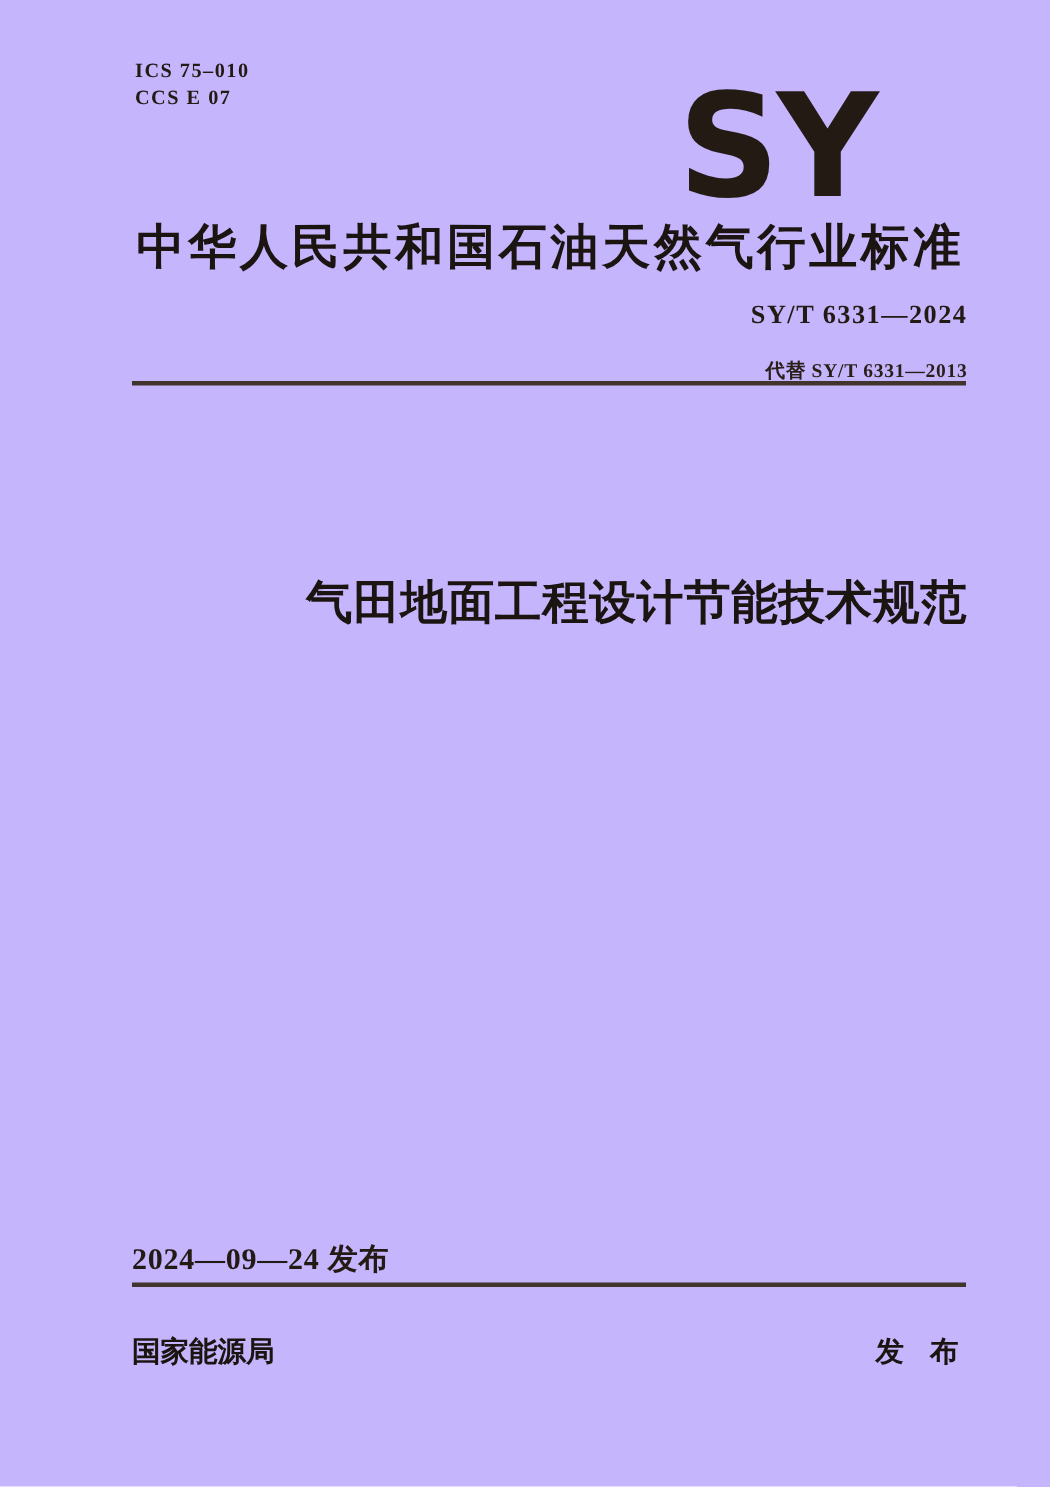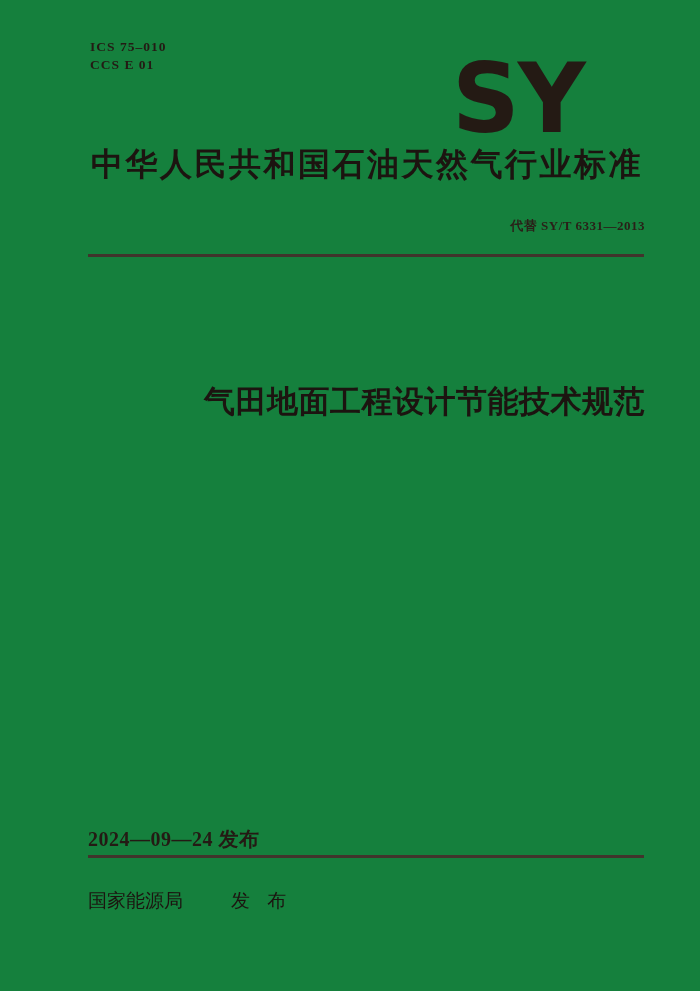--- a/index.html
+++ b/index.html
@@ -5,21 +5,21 @@
   * { margin: 0; padding: 0; box-sizing: border-box; }
   html, body { background: #ffffff; }
   body {
     font-family: "Liberation Serif", serif;
     color: #1c1410;
   }
   .page {
     position: relative;
     width: 700px;
     height: 991px;
-    background: #15803d;
+    background: #c4b5fd;
     overflow: hidden;
     margin: 0 auto;
   }
   
   .ics-block {
     position: absolute;
     left: 90px;
     top: 38px;
     font-family: "Liberation Serif", serif;
     font-weight: bold;
@@ -127,45 +127,46 @@
     letter-spacing: 0.5px;
     color: #241a14;
   }
   
   .publisher-row {
     position: absolute;
     left: 88px;
     top: 888px;
     width: 557px;
     display: flex;
-    justify-content: flex-start;
+    justify-content: space-between;
     column-gap: 26px;
     font-family: "Liberation Sans", sans-serif;
-    font-weight: normal;
+    font-weight: bold;
     font-size: 19px;
     color: #1c1410;
     gap: 48px;
   }
   .publish-label { letter-spacing: 6px; }
 </style>
 </head>
 <body>
 
 <div class="page">
 
   <div class="ics-block">
     <div>ICS 75–010</div>
-    <div>CCS E 01</div>
+    <div>CCS E 07</div>
   </div>
 
   <div class="sy-logo">SY</div>
 
   <div class="header-title">中华人民共和国石油天然气行业标准</div>
 
   <div class="std-block">
+    <div class="std-number">SY/T 6331—2024</div>
     <div class="std-replaces">代替 SY/T 6331—2013</div>
   </div>
 
   <div class="rule rule-top"></div>
 
   <div class="main-title">气田地面工程设计节能技术规范</div>
 
 
   <div class="dates-row">
     <span>2024—09—24 发布</span>

